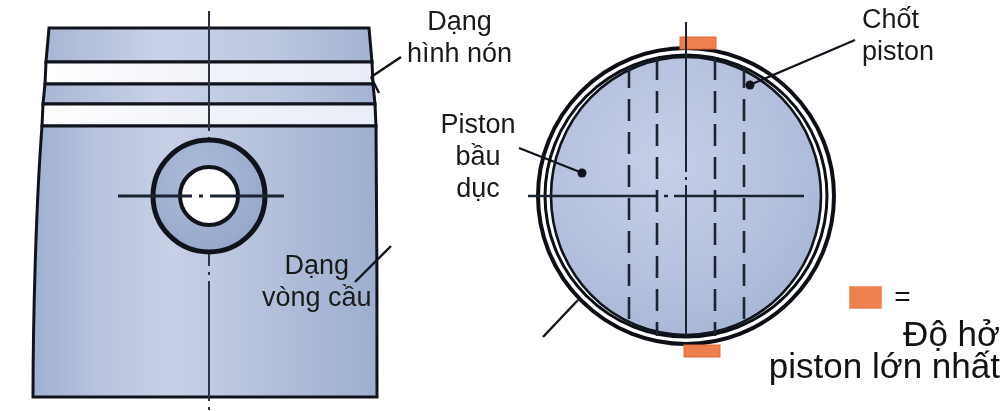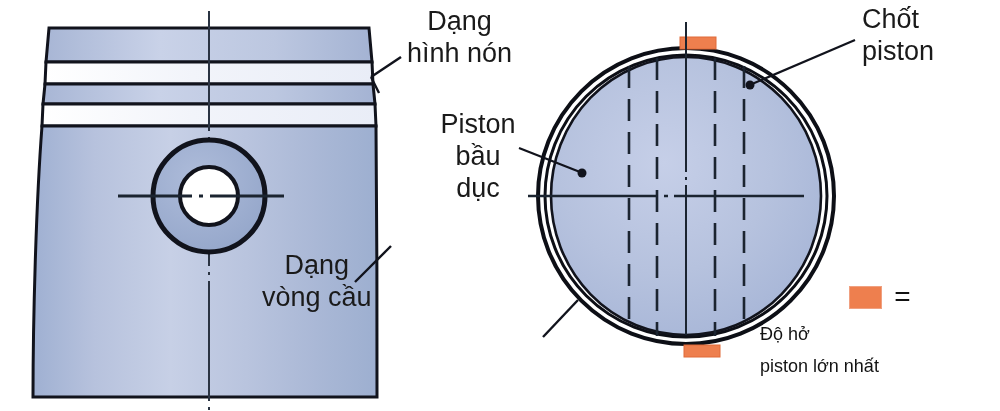--- a/index.html
+++ b/index.html
@@ -31,22 +31,22 @@
     position:absolute;left:760px;top:283px;width:240px;
   }
   #legend-row{
     display:flex;align-items:center;justify-content:center;gap:12px;height:28px;
   }
   #legend-swatch{
     width:31px;height:21px;background:#ee7f4e;border:1px solid #f0a080;
   }
   #legend-equals{font-size:28px;color:#111;line-height:1;font-family:"Liberation Sans",sans-serif;}
   #legend-text{
-    margin-top:7px;text-align:left;color:#131313;
-    font-size:18px;line-height:32px;white-space:pre-line;
+    margin-top:7px;text-align:right;color:#131313;
+    font-size:35px;line-height:32px;white-space:pre-line;
     font-family:"Liberation Sans",sans-serif;
   }
 </style>
 </head>
 <body>
 
 <div id="stage">
 
   <svg width="1000" height="411" viewBox="0 0 1000 411">
     <defs>

